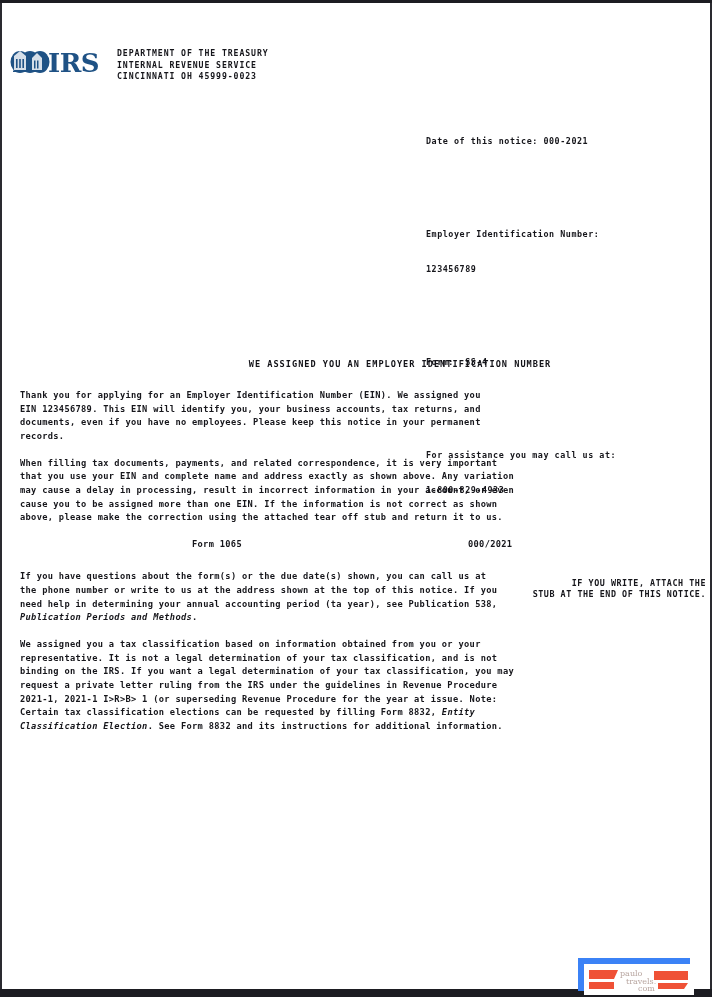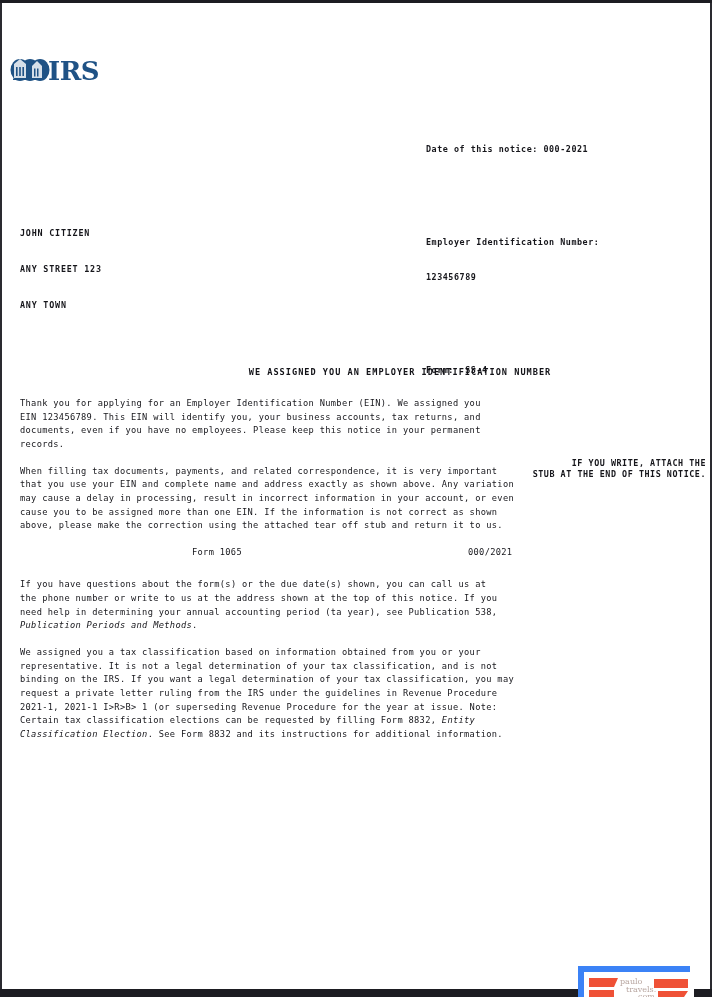--- a/index.html
+++ b/index.html
@@ -44,21 +44,21 @@
   }
   .edge-right {
     position: absolute;
     right: 0; top: 3px;
     width: 2px; height: 986px;
     background: #2a2a30;
   }
 
   .sheet {
     position: absolute;
-    left: 2px; top: 17px;
+    left: 2px; top: 9px;
     width: 708px;
     height: 786px;
     background: #ffffff;
   }
 
   
   #masthead {
     position: absolute;
     left: 0; top: 0;
     width: 708px;
@@ -132,21 +132,21 @@
   
   #body-content {
     position: absolute;
     left: 18px;
     top: 380px;
     width: 672px;
     font-size: 8.7px;
     line-height: 13.6px;
     letter-spacing: 0.32px;
     color: #16161b;
-    font-weight: normal;
+    font-weight: bold;
   }
   #body-content p {
     margin: 0 0 13.5px 0;
     white-space: pre-wrap;
   }
 
   .form-due-row {
     display: block;
     position: relative;
     height: 14px;
@@ -211,44 +211,46 @@
             <rect x="12.4" y="12" width="1.6" height="9"></rect>
             <rect x="24" y="13.5" width="1.5" height="8"></rect>
             <rect x="27" y="13.5" width="1.5" height="8"></rect>
             <path d="M3 23.5 L17 23.5 L17 25 L3 25 Z"></path>
             <path d="M21 23.5 L33 23.5 L33 25 L21 25 Z"></path>
           </g>
           <text x="38" y="25" font-family="'DejaVu Serif','Liberation Serif',serif" font-size="26" font-weight="bold" fill="#1f5285" letter-spacing="-0.5">IRS</text>
         </svg>
       </div>
 
+      <div id="agency-block">DEPARTMENT OF THE TREASURY
+INTERNAL REVENUE SERVICE
+CINCINNATI OH 45999-0023</div>
     </div>
 
     <div id="notice-meta">
       <div class="meta-group">
         <div>Date of this notice: 000-2021</div>
       </div>
       <div class="meta-group">
         <div>Employer Identification Number:</div>
         <div>123456789</div>
       </div>
       <div class="meta-group">
         <div>Form:  SS-4</div>
       </div>
       <div class="meta-group">
+        <div>For assistance you may call us at:</div>
+        <div>1-800-829-4933</div>
+      </div>
+      <div class="meta-group">
         <div>IF YOU WRITE, ATTACH THE
 STUB AT THE END OF THIS NOTICE.</div>
       </div>
     </div>
 
-    <div id="recipient">
-      <div>JOHN CITIZEN</div>
-      <div>ANY STREET 123</div>
-      <div>ANY TOWN</div>
-    </div>
 
     <div id="notice-title">WE ASSIGNED YOU AN EMPLOYER IDENTIFICATION NUMBER</div>
 
     <div id="body-content">
 
       <p>Thank you for applying for an Employer Identification Number (EIN). We assigned you
 EIN 123456789. This EIN will identify you, your business accounts, tax returns, and
 documents, even if you have no employees. Please keep this notice in your permanent
 records.</p>
 

